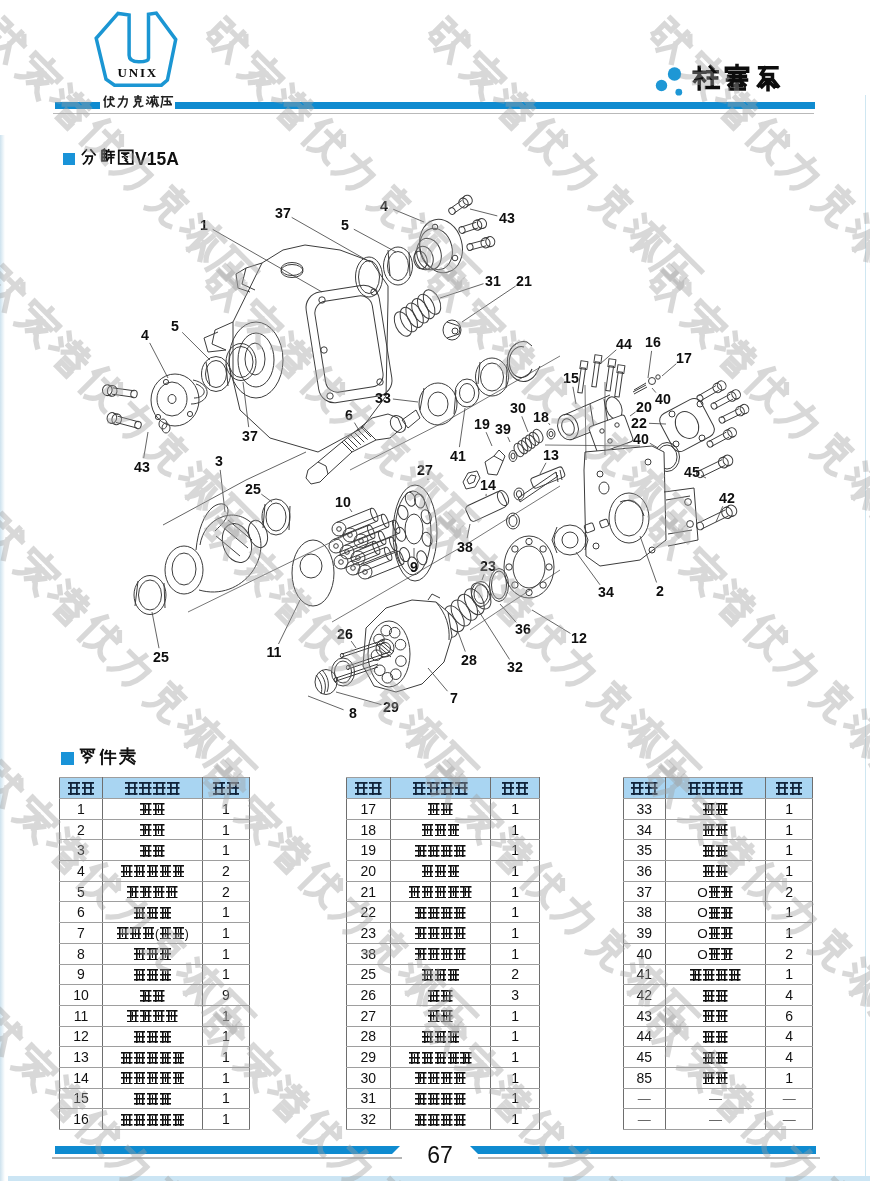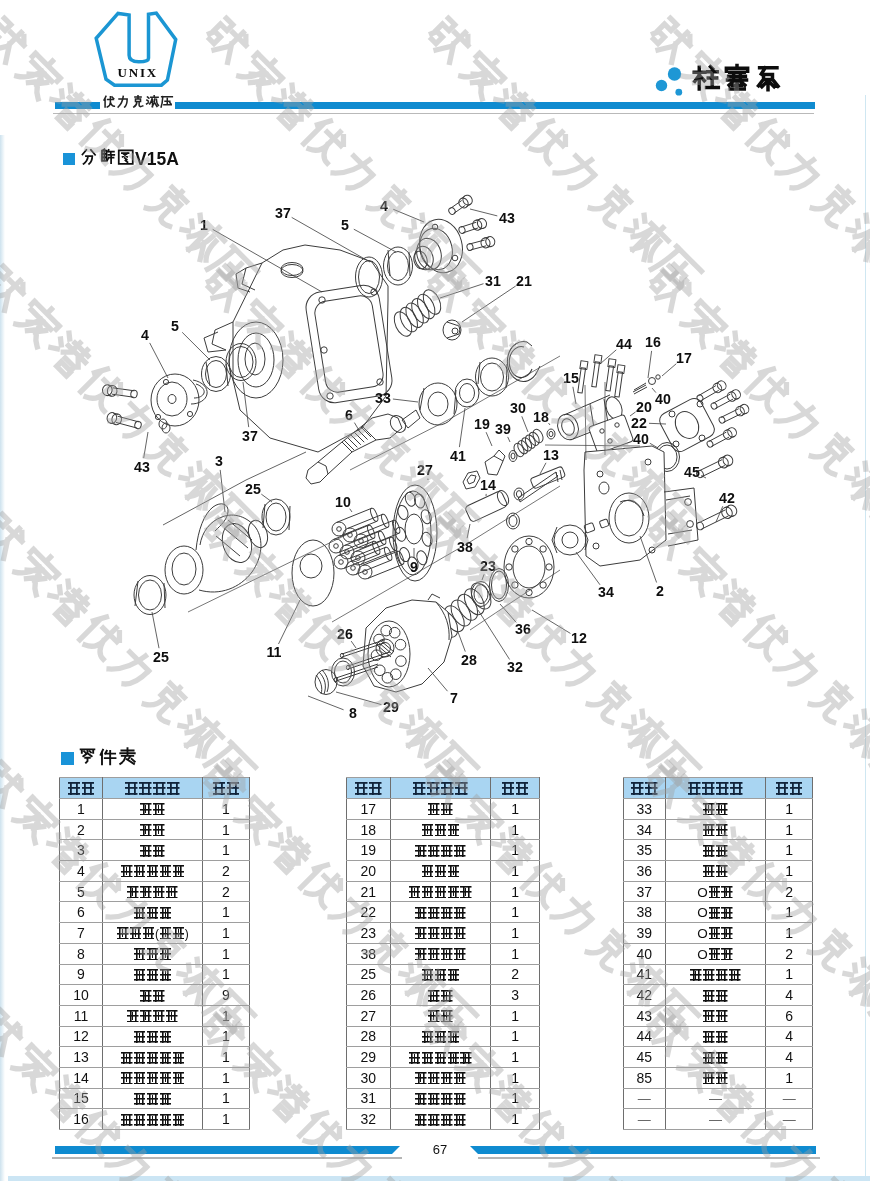--- a/index.html
+++ b/index.html
@@ -1078,17 +1078,17 @@
             <td><span class="dash">—</span></td>
             <td class="num"><span class="dash">—</span></td>
           </tr>
         </tbody>
       </table>
     </div>
 <div class="abs blue" style="left:55px;top:1146px;width:345px;height:8px;clip-path:polygon(0 0,100% 0,calc(100% - 8px) 100%,0 100%)"></div>
 <div class="abs" style="left:52px;top:1157px;width:350px;height:1.6px;background:#b5b5b5"></div>
 <div class="abs blue" style="left:470px;top:1146px;width:346px;height:8px;clip-path:polygon(0 0,100% 0,100% 100%,8px 100%)"></div>
 <div class="abs" style="left:478px;top:1157px;width:342px;height:1.6px;background:#b5b5b5"></div>
-<div class="abs" style="left:416px;top:1142px;width:48px;text-align:center;font-size:13px;color:#111">67</div>
+<div class="abs" style="left:416px;top:1142px;width:48px;text-align:center;font-size:23px;color:#111">67</div>
 <div class="abs" style="left:0;top:135px;width:5px;height:1046px;background:linear-gradient(90deg,#cde2ee,#ffffff)"></div>
 <div class="abs" style="left:864.5px;top:95px;width:1.6px;height:1086px;background:#cfe7f2"></div>
 <div class="abs" style="left:8px;top:1176px;width:862px;height:5px;background:#cbe5f4"></div>
 </div>
 
 </body></html>

